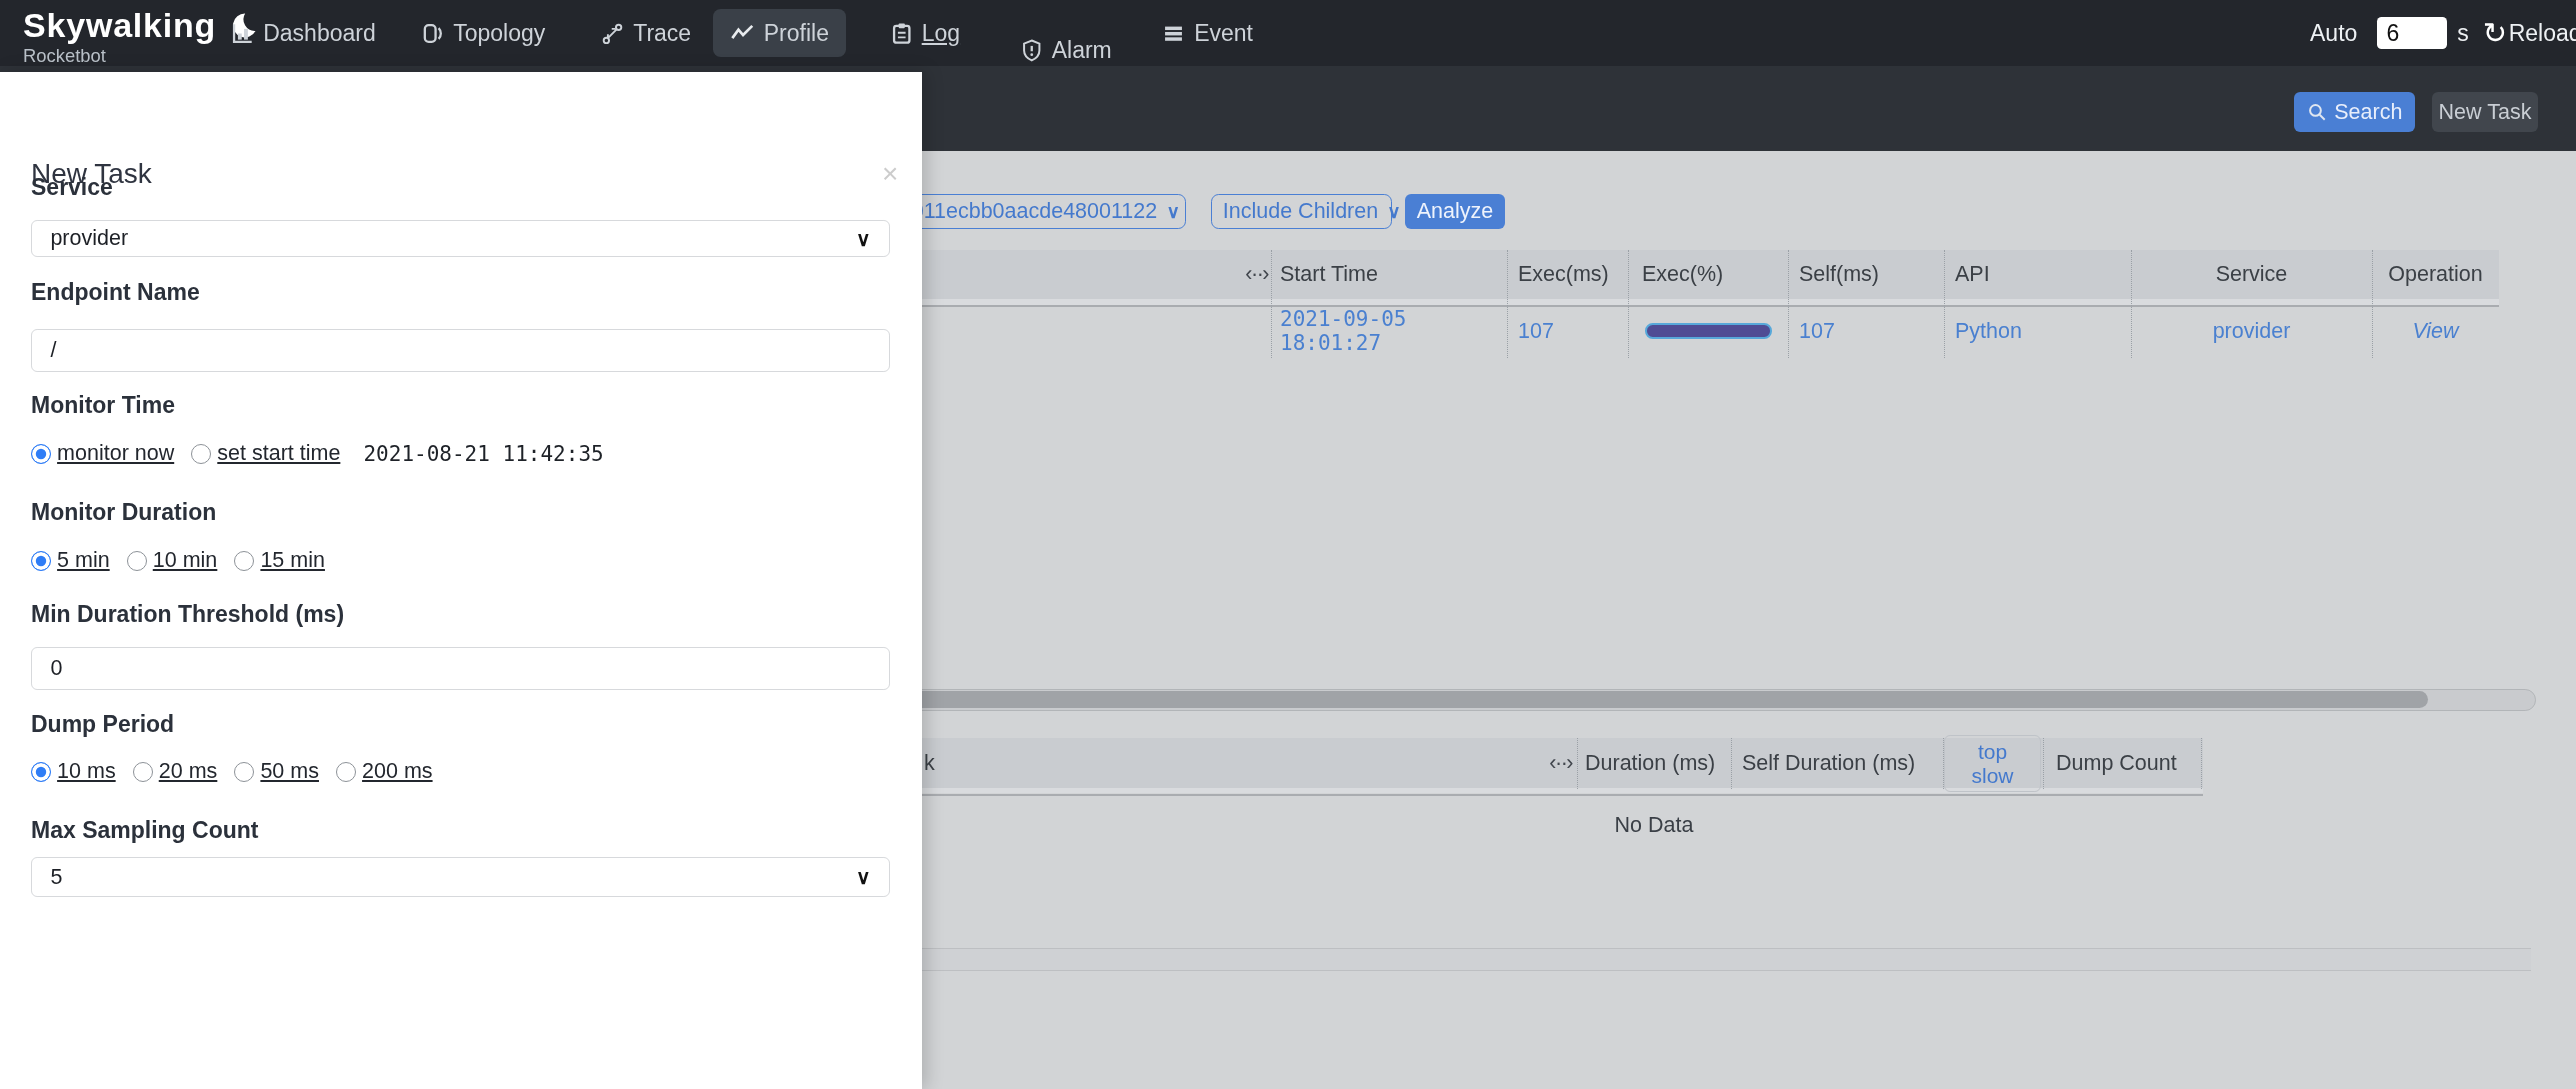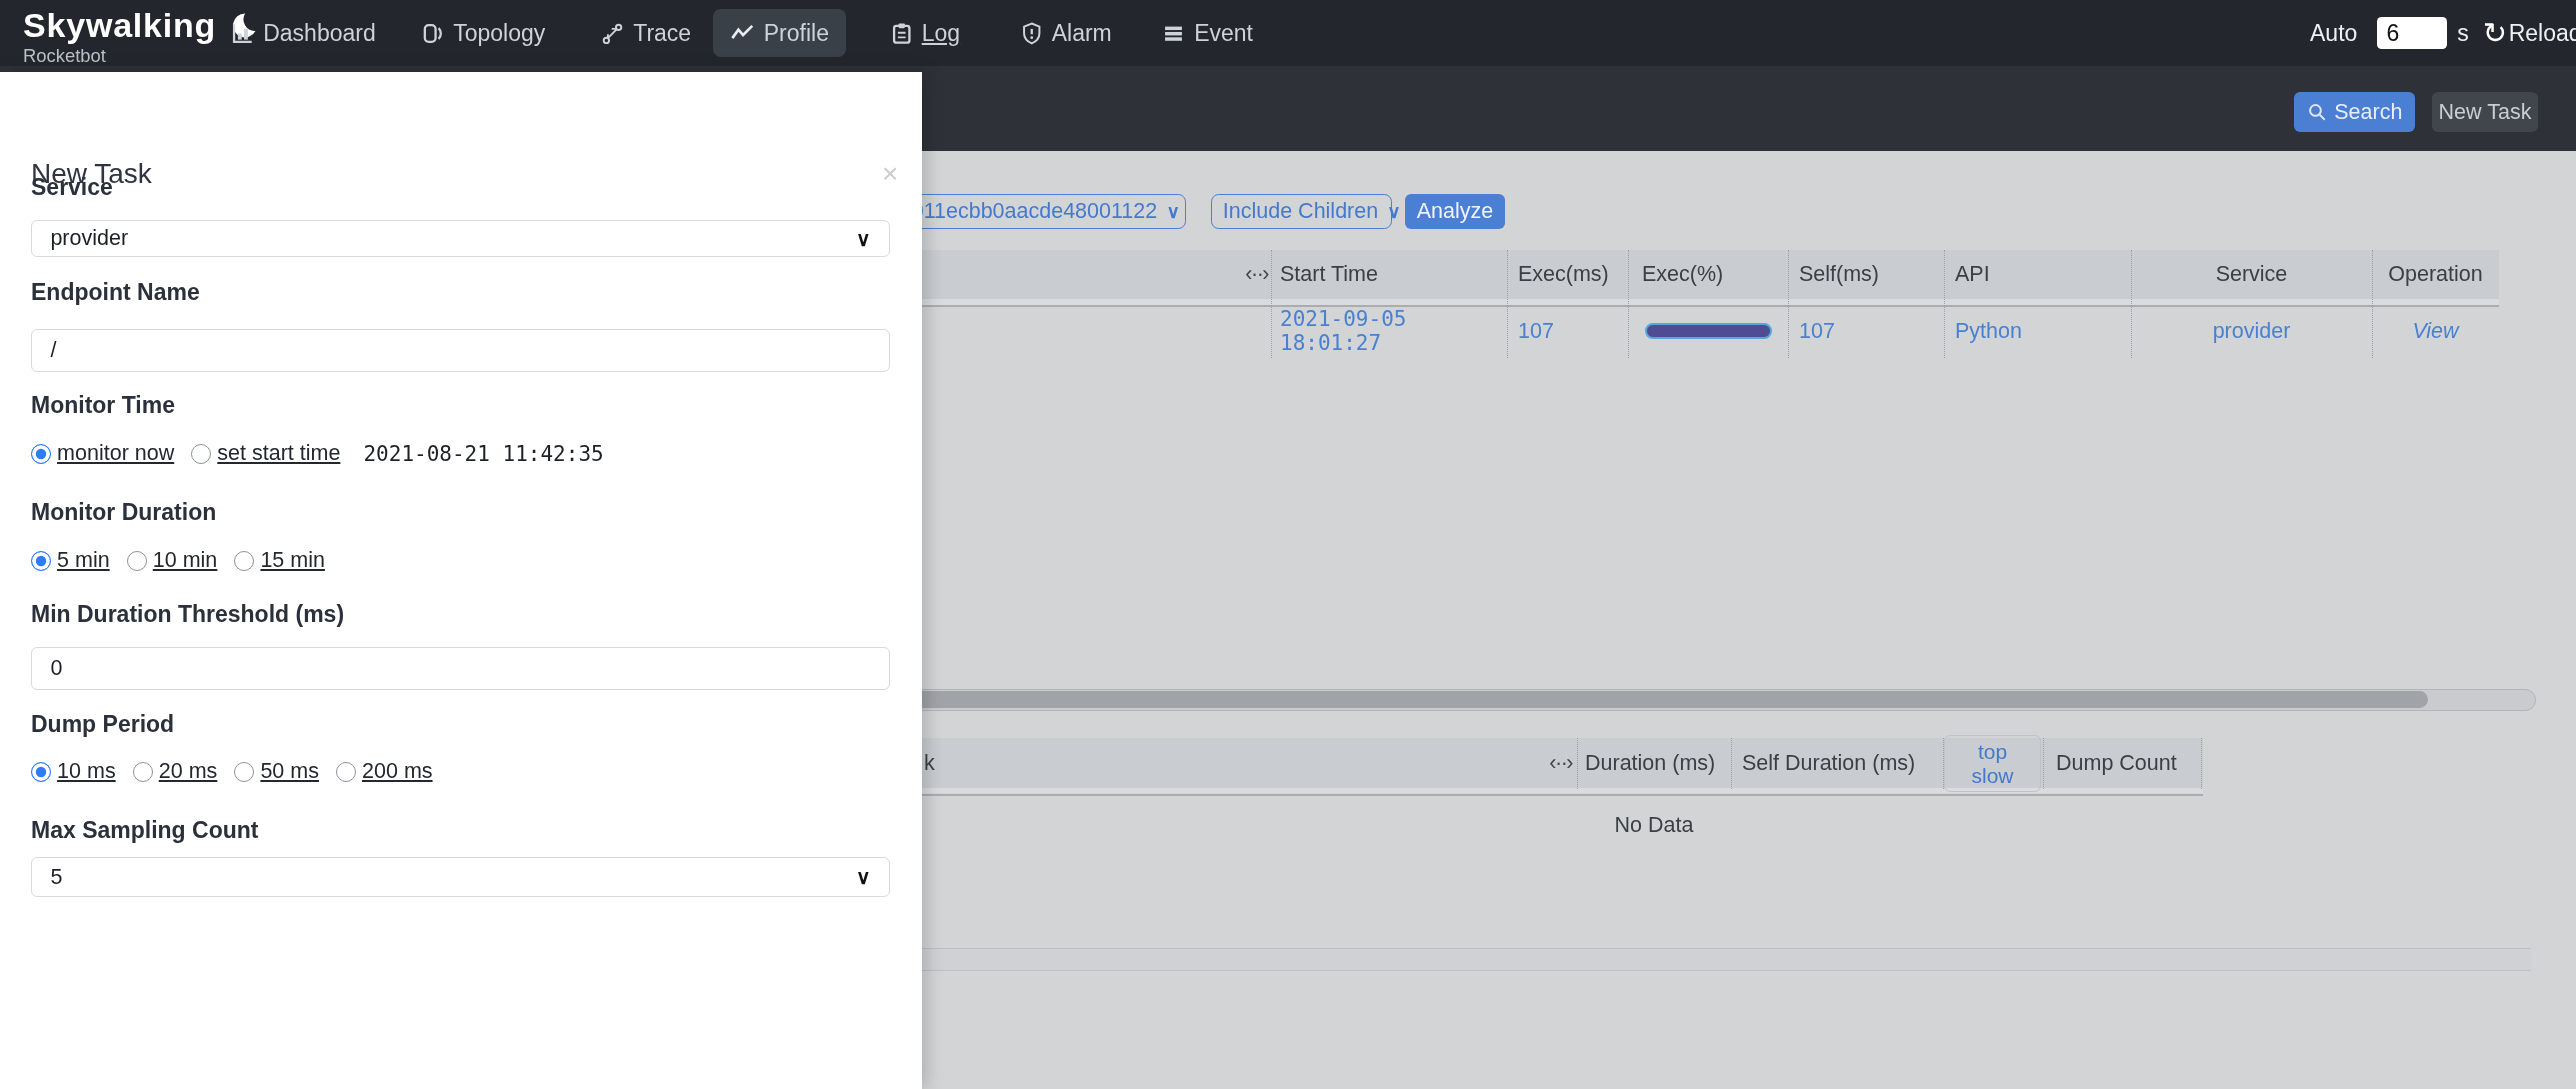--- a/index.html
+++ b/index.html
@@ -148,21 +148,21 @@
       <span class="nicon">
         <svg width="21.5" height="23" viewBox="0 0 28 30">
             <rect x="4" y="5" width="20" height="22" rx="3" stroke="#ced3d9" stroke-width="3" fill="none"></rect>
             <rect x="10" y="2" width="8" height="6" rx="1" fill="#ced3d9"></rect>
             <path d="M9 14h10M9 20h10" stroke="#ced3d9" stroke-width="2.5"></path>
           </svg>
       </span>
       <span>Log</span>
     </div>
 
-    <div class="nav-item" style="left:1021px;">
+    <div class="nav-item" style="left:1021px;margin-top:17px;">
       <span class="nicon">
         <svg width="21.5" height="23" viewBox="0 0 28 30">
             <path d="M14 2l10 4v9c0 7-4.5 10.5-10 13C8.5 25.5 4 22 4 15V6z" stroke="#ced3d9" stroke-width="2.6" fill="none"></path>
             <path d="M14 9v7" stroke="#ced3d9" stroke-width="3"></path>
             <circle cx="14" cy="20.5" r="1.8" fill="#ced3d9"></circle>
           </svg>
       </span>
       <span>Alarm</span>
     </div>
 

